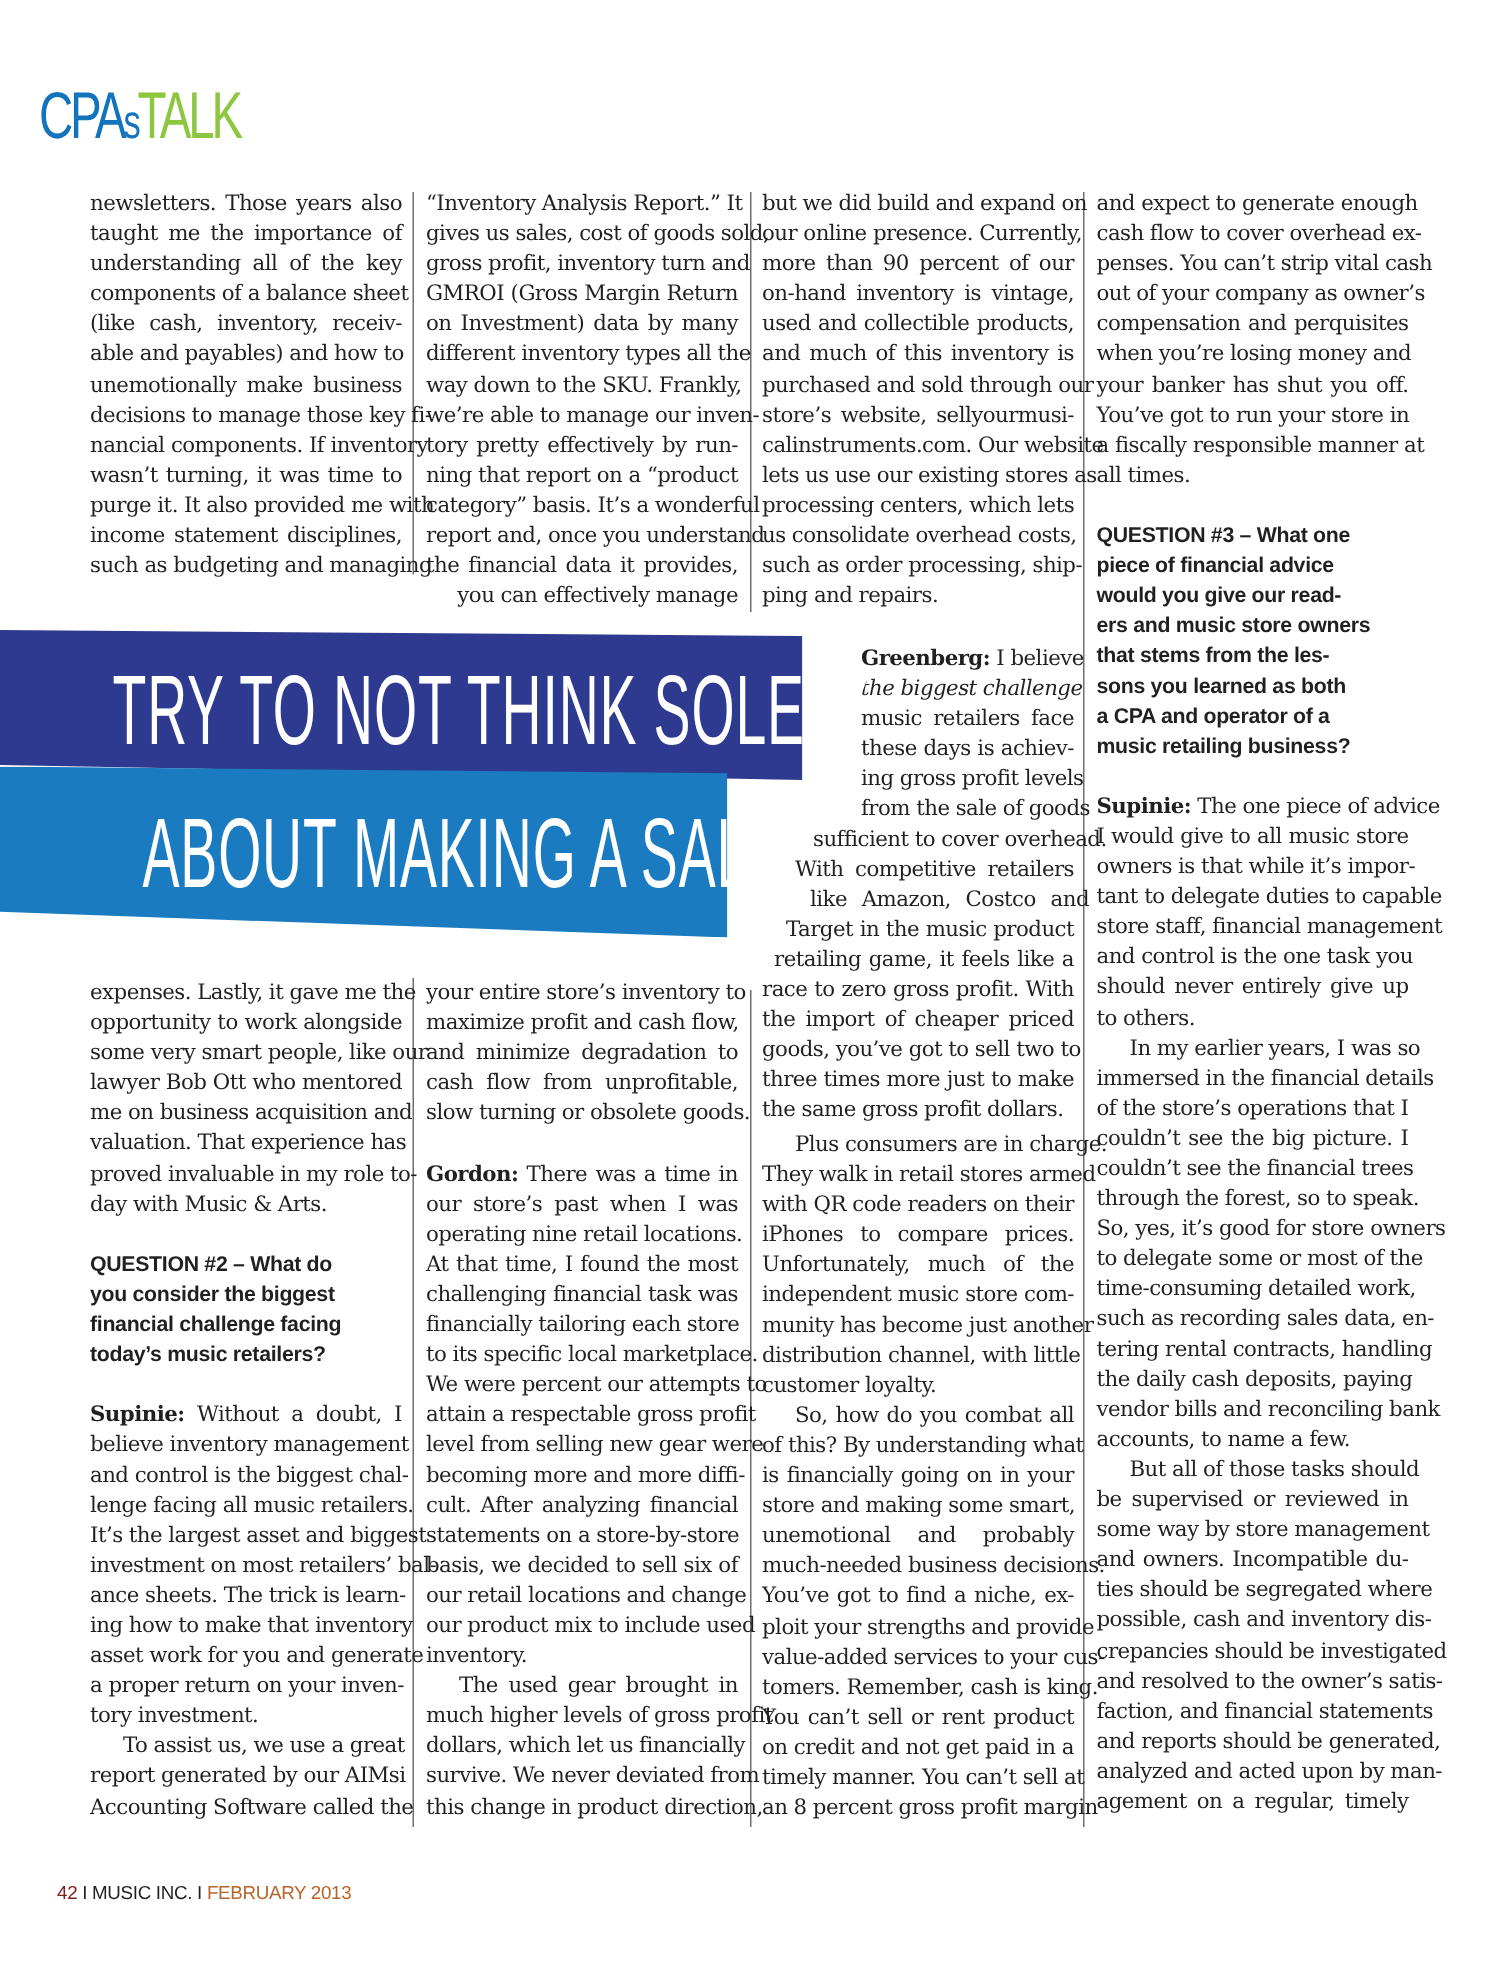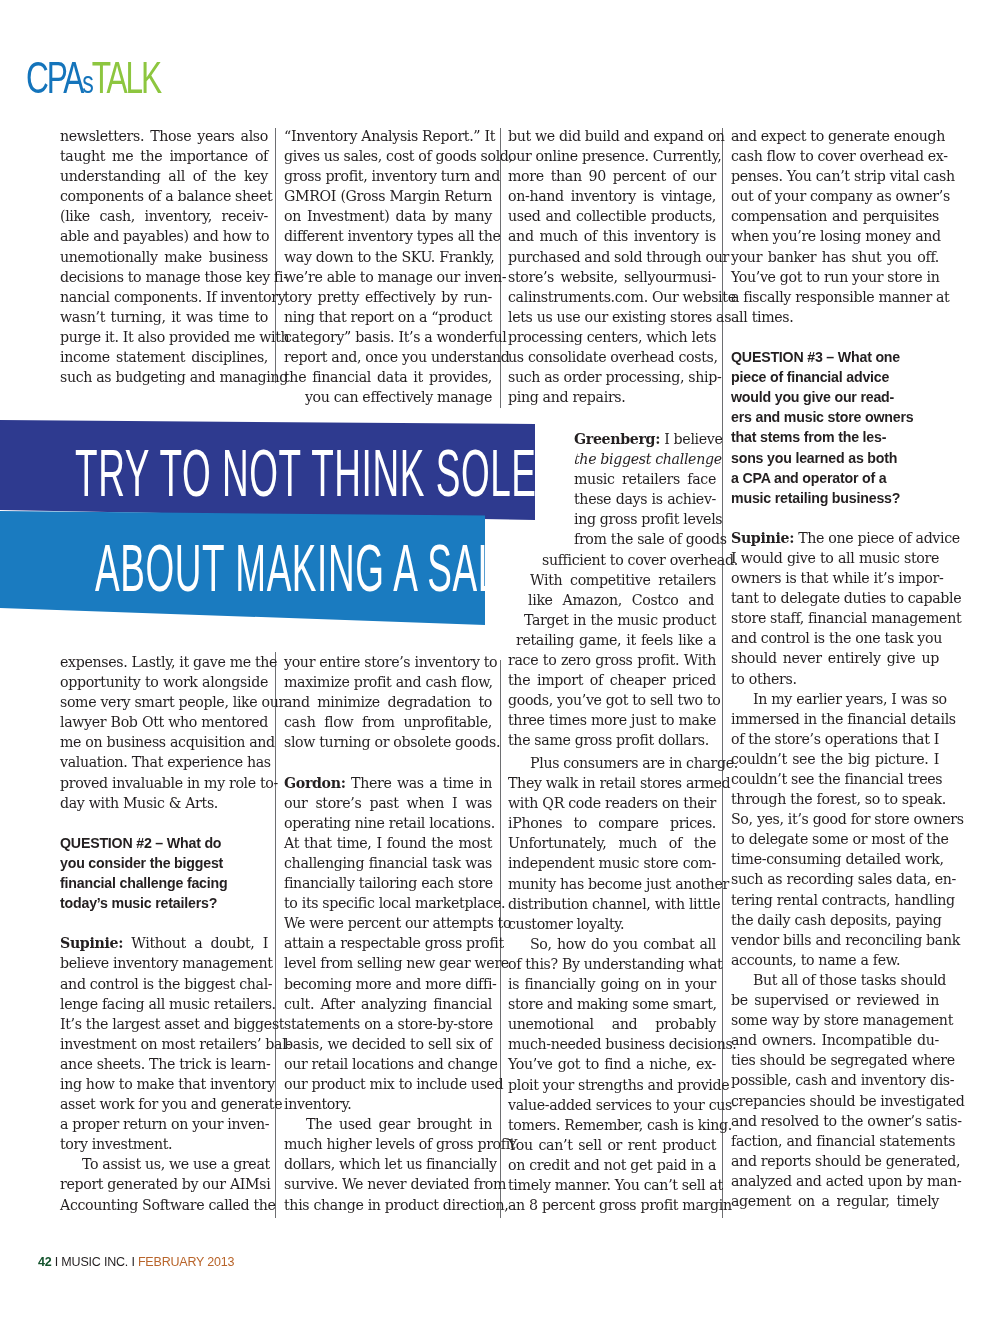--- a/index.html
+++ b/index.html
@@ -14,21 +14,21 @@
   .ln.right { text-align:right; text-align-last:right; }
   .ln.ind { text-indent:22px; }
   .b { font-weight:700; }
   .q { font-family:"Liberation Sans",sans-serif; font-weight:700; font-size:14.2px; line-height:20.1px; letter-spacing:-0.2px; }
   .gap { height:20.1px; }
   .rule { position:absolute; width:1px; background:#6d6e71; }
   .banner1 { position:absolute; left:0; top:420px; width:535px; height:100px; background:#2e3a8f; clip-path:polygon(0 0,100% 4%,100% 100%,0 90%); }
   .banner2 { position:absolute; left:0; top:511px; width:485px; height:114px; background:#1a7bc0; clip-path:polygon(0 0,100% 4%,100% 100%,0 85%); }
   .bt { position:absolute; color:#fff; font-family:"Liberation Sans",sans-serif; font-size:66px; line-height:1; transform:scaleX(0.56); transform-origin:left top; white-space:nowrap; letter-spacing:1px; }
   .footer { position:absolute; left:38px; top:1255px; font-family:"Liberation Sans",sans-serif; font-size:12.5px; color:#231f20; letter-spacing:-0.2px; }
-  .footer .pg { color:#14532d; font-weight:700; }
+  .footer .pg { color:#7f1d1d; font-weight:400; }
   .footer .date { color:#b8642a;text-align:right; }
 </style>
 </head>
 <body>
 
 <div class="logo"><span class="cpa">CPA</span><span class="s">s</span><span class="talk">TALK</span></div>
 
 <div class="rule" style="left:275px; top:128px; height:255px;"></div>
 <div class="rule" style="left:500px; top:128px; height:280px;"></div>
 <div class="rule" style="left:722px; top:128px; height:1090px;"></div>
@@ -144,21 +144,21 @@
 
 <div class="col" style="left:508px; top:429px;" id="c3g">
     <div class="ln" style="text-align-last: justify; margin-left: 66px; width: 142px;"><span class="b">Greenberg:</span><span> I believe</span></div>
     <div class="ln" style="margin-left: 66px; width: 142px; font-style: italic;"><span>the biggest challenge</span></div>
     <div class="ln" style="margin-left: 66px; width: 142px;"><span>music retailers face</span></div>
     <div class="ln" style="margin-left: 66px; width: 142px;"><span>these days is achiev-</span></div>
     <div class="ln" style="margin-left: 66px; width: 142px;"><span>ing gross profit levels</span></div>
     <div class="ln" style="margin-left: 66px; width: 142px;"><span>from the sale of goods</span></div>
     <div class="ln" style="margin-left: 34px; width: 186px;"><span>sufficient to cover overhead.</span></div>
     <div class="ln" style="margin-left: 22px; width: 186px;"><span>With competitive retailers</span></div>
-    <div class="ln" style="margin-left: 20px; width: 186px;"><span>like Amazon, Costco and</span></div>
+    <div class="ln" style="margin-left: 32px; width: 186px;"><span>like Amazon, Costco and</span></div>
     <div class="ln" style="margin-left: 16px; width: 192px;"><span>Target in the music product</span></div>
     <div class="ln" style="margin-left: 8px; width: 200px;"><span>retailing game, it feels like a</span></div>
     <div class="ln" style="margin-left: 0px; width: 208px;"><span>race to zero gross profit. With</span></div>
     <div class="ln" style="margin-left: 0px; width: 208px;"><span>the import of cheaper priced</span></div>
     <div class="ln" style="margin-left: 0px; width: 208px;"><span>goods, you’ve got to sell two to</span></div>
     <div class="ln" style="margin-left: 0px; width: 208px;"><span>three times more just to make</span></div>
     <div class="ln last" style="margin-left: 0px; width: 208px;"><span>the same gross profit dollars.</span></div>
   </div>
 
 <div class="banner1"></div>

